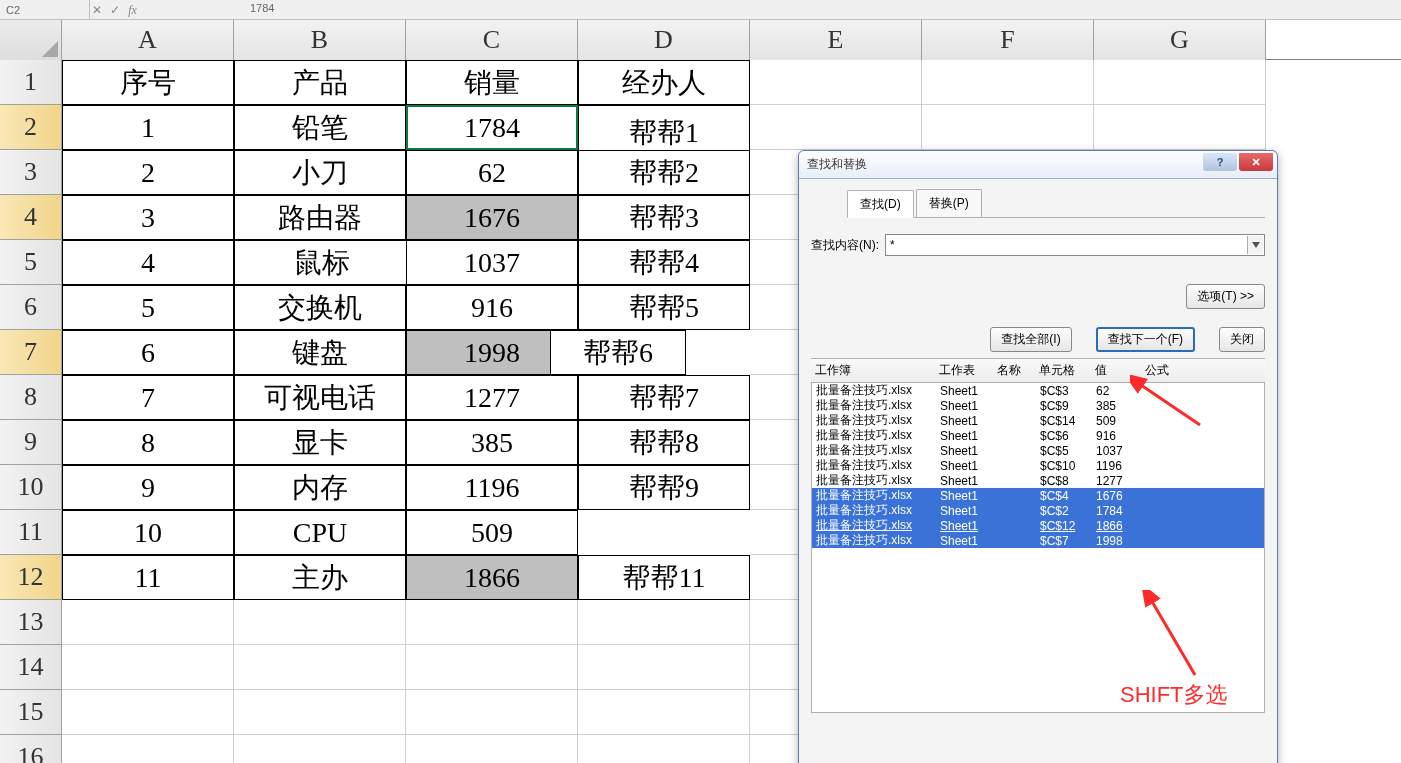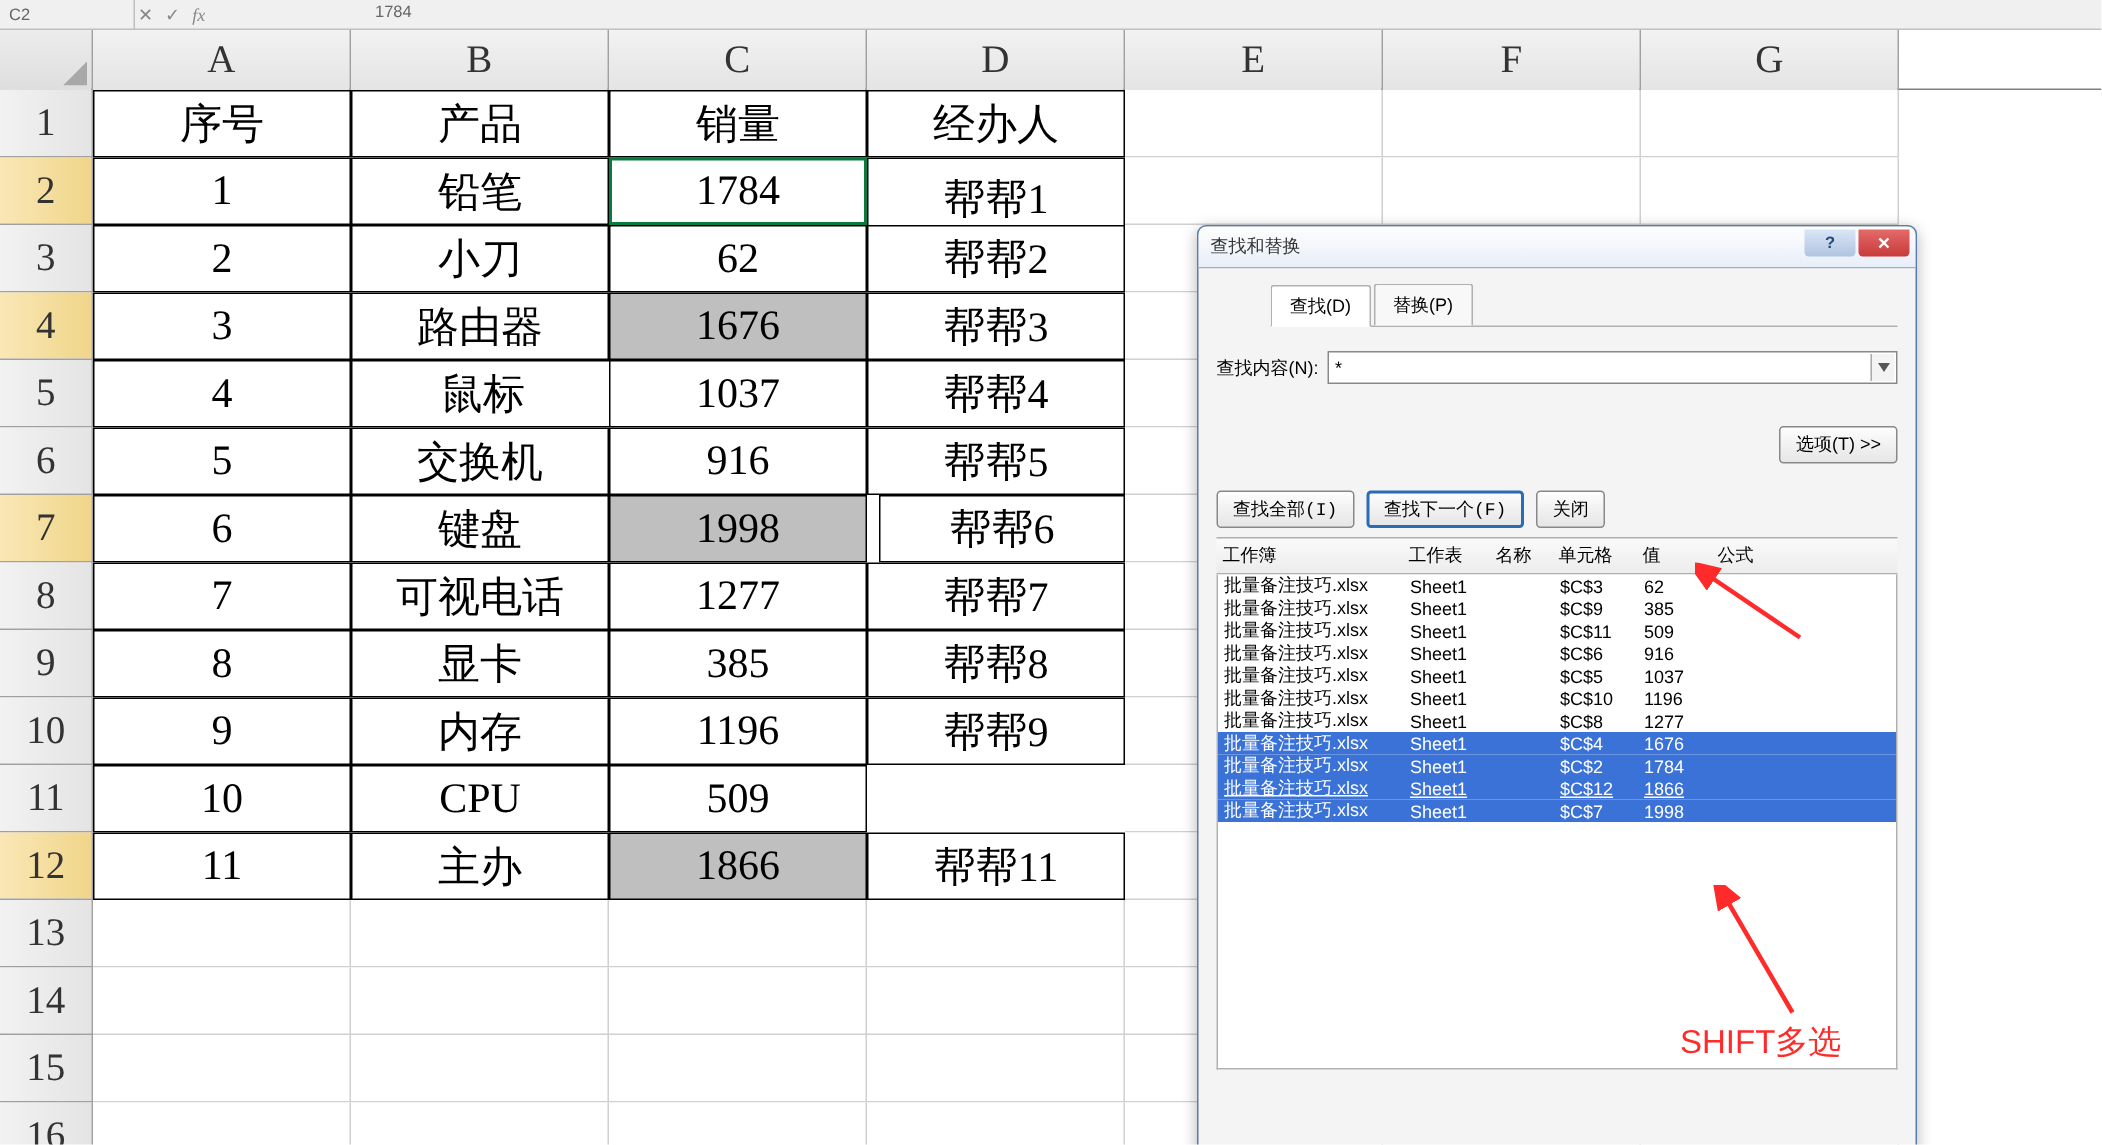--- a/index.html
+++ b/index.html
@@ -69,21 +69,21 @@
   .tab { padding:5px 12px 4px; border:1px solid #b0b0b0; border-bottom:none;
     background:#f8f8f8; margin-right:2px; border-radius:2px 2px 0 0; font-size:12px;}
   .tab.active { background:#fff; position:relative; top:1px; border-bottom:1px solid #fff;}
   .field-row { margin:16px 0 10px; display:flex; align-items:center; gap:6px;}
   .field-row label { font-size:12px;}
   .field-row .combo { flex:1; height:22px; border:1px solid #888; background:#fff; display:flex; align-items:center; padding:0 4px; position:relative;}
   .combo .dd { position:absolute; right:1px; top:1px; bottom:1px; width:16px; border-left:1px solid #aaa;
     display:flex; align-items:center; justify-content:center; background:#f3f3f3;}
   .opt-row { margin:28px 0 12px; display:flex; justify-content:flex-end;}
   .btn { border:1px solid #888; background:linear-gradient(#fdfdfd,#e6e6e6); padding:3px 10px; border-radius:3px; font-size:12px; font-family:inherit;}
-  .act-row { display:flex; gap:8px; padding:6px 0;font-family:Liberation Mono, monospace;}
+  .act-row { display:flex; justify-content:flex-end; gap:24px; padding:6px 0;}
   .btn.primary { border:2px solid #2a6db5; padding:2px 10px;}
   
   .res-head { display:flex; border-top:1px solid #b0b0b0; border-bottom:1px solid #b0b0b0;
     background:linear-gradient(#fafafa,#ececec); font-size:12px; padding:3px 0;}
   .res-head div, .res-row div { padding:0 4px; }
   .res-rows { background:#fff; border:1px solid #b0b0b0; border-top:none; height:330px; overflow:hidden;}
   .res-row { display:flex; font-size:12px; height:15px; align-items:center;}
   .res-row.sel { background:#3a72d8; color:#fff;}
   .res-row.cur { text-decoration:underline;}
   .c-wb { width:124px;} .c-ws{width:58px;} .c-nm{width:42px;} .c-cell{width:56px;} .c-val{width:50px;} .c-fm{width:50px;}
@@ -217,21 +217,21 @@
     <div class="cell" style="left: 1032px; top: 225px; width: 172px; height: 45px;"></div>
     <div class="cell bordered" style="left: 0px; top: 270px; width: 172px; height: 45px;">
       <span class="num">6</span>
     </div>
     <div class="cell bordered" style="left: 172px; top: 270px; width: 172px; height: 45px;">
       <span class="serif">键盘</span>
     </div>
     <div class="cell bordered shade" style="left: 344px; top: 270px; width: 172px; height: 45px;">
       <span class="num">1998</span>
     </div>
-    <div class="cell bordered" style="left: 524px; top: 270px; width: 164px; height: 45px;">
+    <div class="cell bordered" style="left: 488px; top: 270px; width: 136px; height: 45px;">
       <span class="serif">帮帮6</span>
     </div>
     <div class="cell" style="left: 688px; top: 270px; width: 172px; height: 45px;"></div>
     <div class="cell" style="left: 860px; top: 270px; width: 172px; height: 45px;"></div>
     <div class="cell" style="left: 1032px; top: 270px; width: 172px; height: 45px;"></div>
     <div class="cell bordered" style="left: 0px; top: 315px; width: 172px; height: 45px;">
       <span class="num">7</span>
     </div>
     <div class="cell bordered" style="left: 172px; top: 315px; width: 172px; height: 45px;">
       <span class="serif">可视电话</span>
@@ -386,21 +386,21 @@
           <div class="c-ws">Sheet1</div>
           <div class="c-nm"></div>
           <div class="c-cell">$C$9</div>
           <div class="c-val">385</div>
           <div class="c-fm"></div>
         </div>
         <div class="res-row">
           <div class="c-wb">批量备注技巧.xlsx</div>
           <div class="c-ws">Sheet1</div>
           <div class="c-nm"></div>
-          <div class="c-cell">$C$11</div>
+          <div class="c-cell">$C$14</div>
           <div class="c-val">509</div>
           <div class="c-fm"></div>
         </div>
         <div class="res-row">
           <div class="c-wb">批量备注技巧.xlsx</div>
           <div class="c-ws">Sheet1</div>
           <div class="c-nm"></div>
           <div class="c-cell">$C$6</div>
           <div class="c-val">916</div>
           <div class="c-fm"></div>

